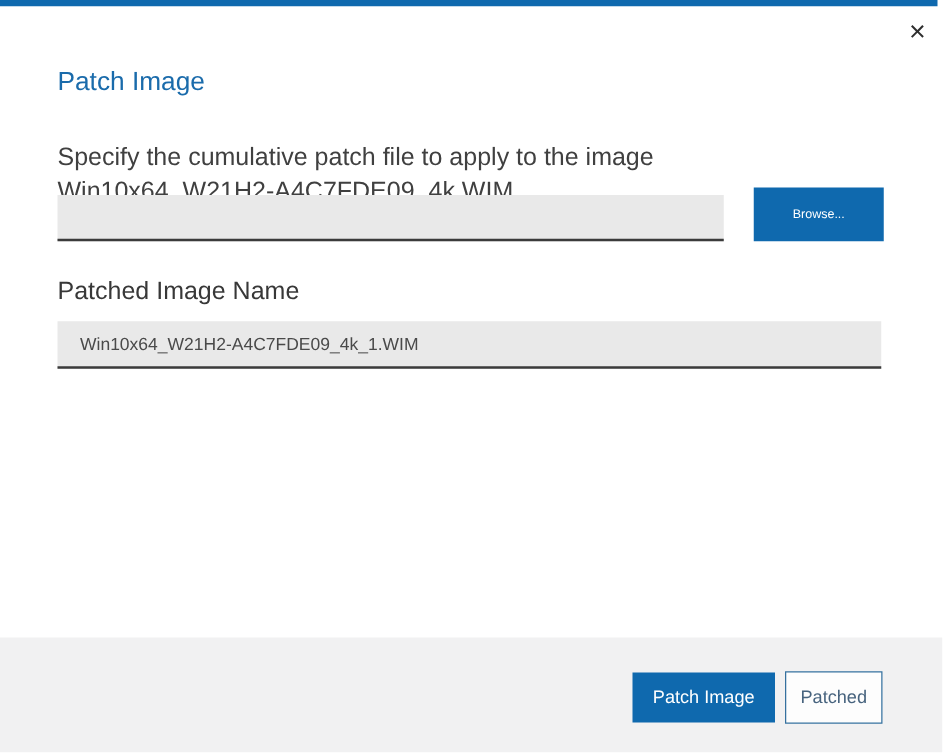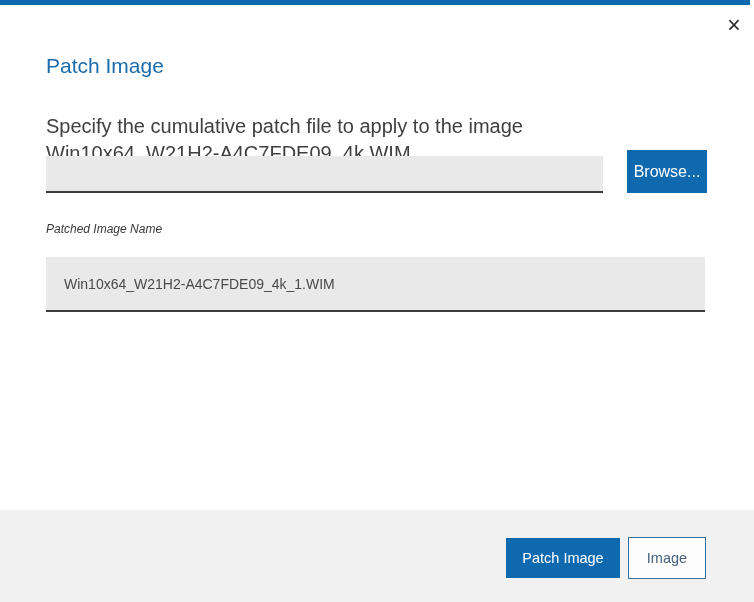--- a/index.html
+++ b/index.html
@@ -64,41 +64,40 @@
     border: none;
     border-bottom: 2px solid var(--input-border, #3b3b3b);
     box-sizing: border-box;
     font-family: "Liberation Sans", sans-serif;
     font-size: 14px;
     color: #4a4a4a;
     padding: 0 10px;
     outline: none;
   }
   .browse-btn {
-    width: 80px;
+    width: 104px;
     height: 43px;
     background: var(--primary-blue, #0f69ae);
     color: #ffffff;
     border: none;
     font-family: "Liberation Sans", sans-serif;
-    font-size: 16px;
+    font-size: 10px;
     cursor: pointer;
     margin-left: 24px;
   }
   .patched-label {
     position: absolute;
     left: 46px; top: 222px;
-    font-size: 12px;
+    font-size: 20px;
     color: #383838;
-    font-style: italic;
   }
   .patched-input {
     position: absolute;
     left: 46px; top: 257px;
-    width: 659px; height: 55px;
+    width: 659px; height: 38px;
     box-sizing: border-box;
     background: var(--input-bg, #e9e9e9);
     border: none;
     border-bottom: 2px solid var(--input-border, #3b3b3b);
     font-family: "Liberation Sans", sans-serif;
     font-size: 14px;
     color: #4a4a4a;
     padding: 0 0 0 18px;
     outline: none;
   }
@@ -155,17 +154,17 @@
     <button class="browse-btn">Browse...</button>
   </div>
 
   <div class="patched-label">Patched Image Name</div>
 
   <input class="patched-input" type="text" value="Win10x64_W21H2-A4C7FDE09_4k_1.WIM" style="">
 
   <div class="footer">
     <div class="footer-buttons">
       <button class="patch-btn">Patch Image</button>
-      <button class="cancel-btn">Image</button>
+      <button class="cancel-btn">Patched</button>
     </div>
   </div>
 
 </div>
 
 </body></html>

